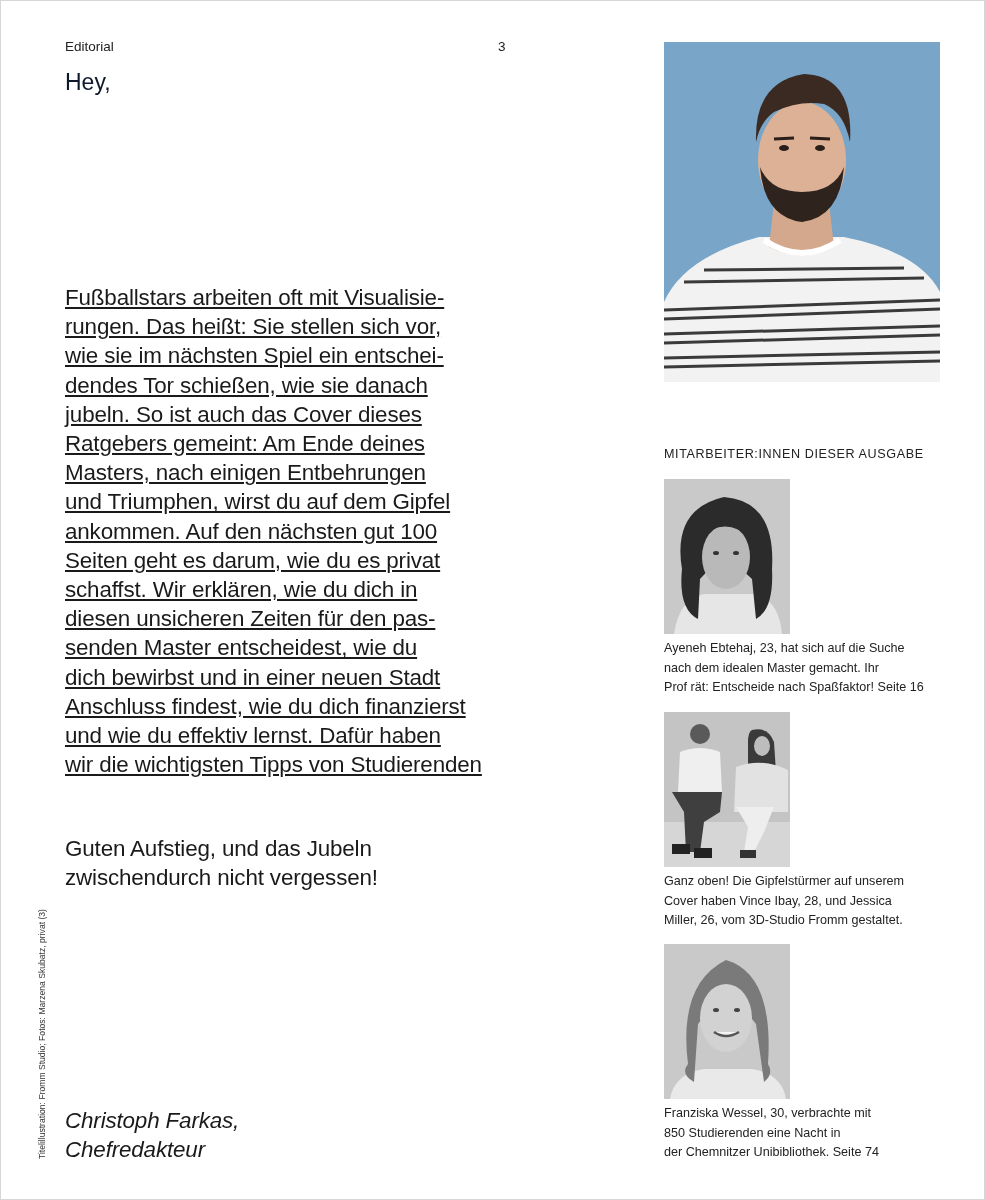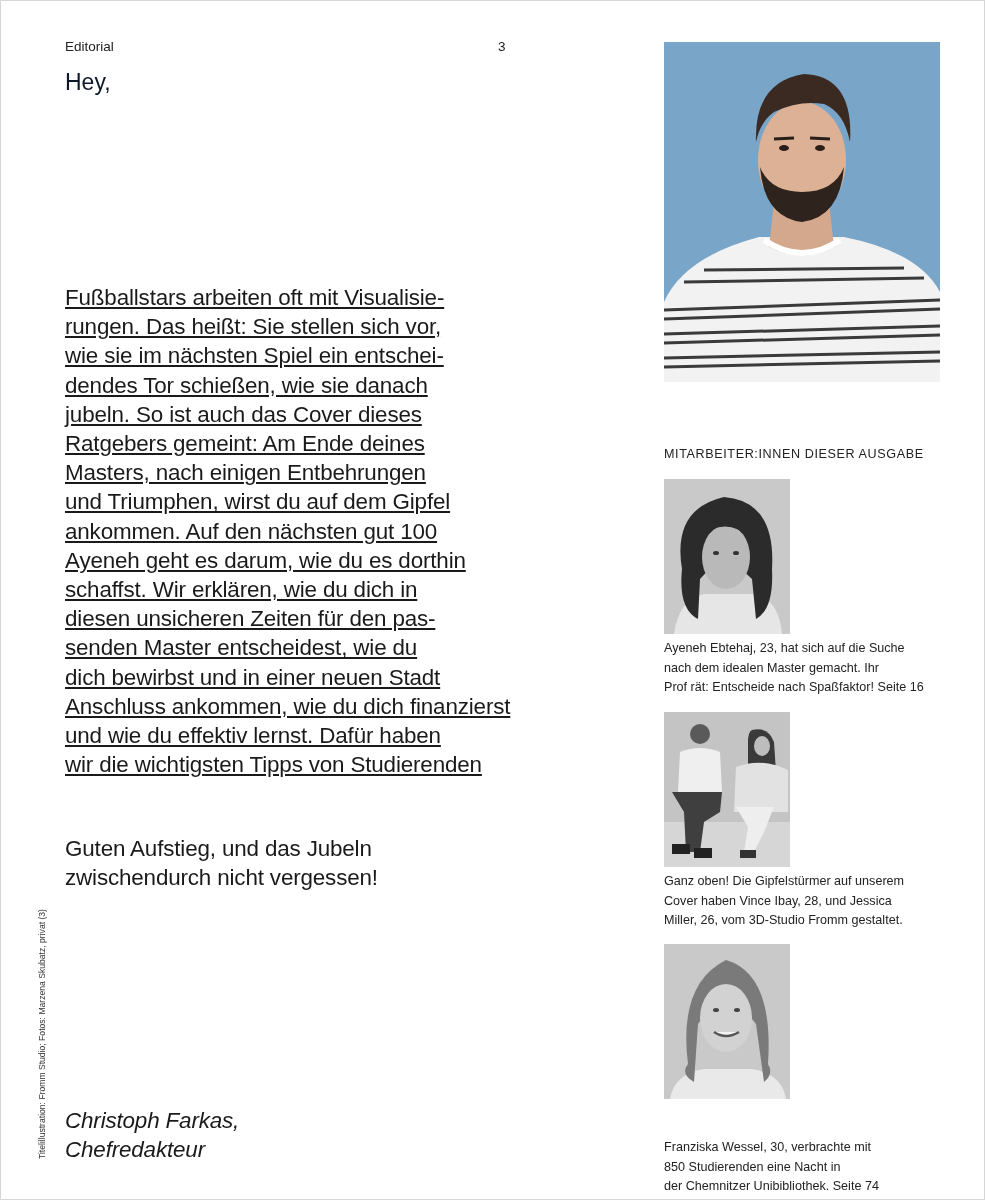--- a/index.html
+++ b/index.html
@@ -66,26 +66,26 @@
 <div class="abs body-text">
   <span class="line">Fußballstars arbeiten oft mit Visualisie-</span>
   <span class="line">rungen. Das heißt: Sie stellen sich vor,</span>
   <span class="line">wie sie im nächsten Spiel ein entschei-</span>
   <span class="line">dendes Tor schießen, wie sie danach</span>
   <span class="line">jubeln. So ist auch das Cover dieses</span>
   <span class="line">Ratgebers gemeint: Am Ende deines</span>
   <span class="line">Masters, nach einigen Entbehrungen</span>
   <span class="line">und Triumphen, wirst du auf dem Gipfel</span>
   <span class="line">ankommen. Auf den nächsten gut 100</span>
-  <span class="line">Ayeneh geht es darum, wie du es dorthin</span>
+  <span class="line">Seiten geht es darum, wie du es privat</span>
   <span class="line">schaffst. Wir erklären, wie du dich in</span>
   <span class="line">diesen unsicheren Zeiten für den pas-</span>
   <span class="line">senden Master entscheidest, wie du</span>
   <span class="line">dich bewirbst und in einer neuen Stadt</span>
-  <span class="line">Anschluss ankommen, wie du dich finanzierst</span>
+  <span class="line">Anschluss findest, wie du dich finanzierst</span>
   <span class="line">und wie du effektiv lernst. Dafür haben</span>
   <span class="line">wir die wichtigsten Tipps von Studierenden</span>
 </div>
 
 <div class="abs closing">
   <span class="line">Guten Aufstieg, und das Jubeln</span>
   <span class="line">zwischendurch nicht vergessen!</span>
 </div>
 
 <div class="abs signature">
@@ -174,17 +174,17 @@
   <svg width="126" height="155" viewBox="0 0 126 155">
     <rect width="126" height="155" fill="#c9c9c9"></rect>
     <path d="M6 155 Q10 130 40 125 L88 125 Q118 130 122 155 Z" fill="#e9e9e9"></path>
     <path d="M24 120 Q14 40 62 16 Q110 30 104 120 Q110 130 100 138 L92 80 Q62 40 34 80 L30 138 Q16 130 24 120 Z" fill="#7a7a7a"></path>
     <ellipse cx="62" cy="74" rx="26" ry="34" fill="#d2d2d2"></ellipse>
     <ellipse cx="52" cy="66" rx="3" ry="2" fill="#444"></ellipse>
     <ellipse cx="73" cy="66" rx="3" ry="2" fill="#444"></ellipse>
     <path d="M50 88 Q62 96 75 88" stroke="#555" stroke-width="2.5" fill="#f4f4f4"></path>
   </svg>
 </div>
-<div class="contrib-caption" style="top:1103px;margin-top:34px;">
+<div class="contrib-caption" style="top:1103px;">
   <span class="line">Franziska Wessel, 30, verbrachte mit</span>
   <span class="line">850 Studierenden eine Nacht in</span>
   <span class="line">der Chemnitzer Unibibliothek. Seite 74</span>
 </div>
 
 </body></html>

